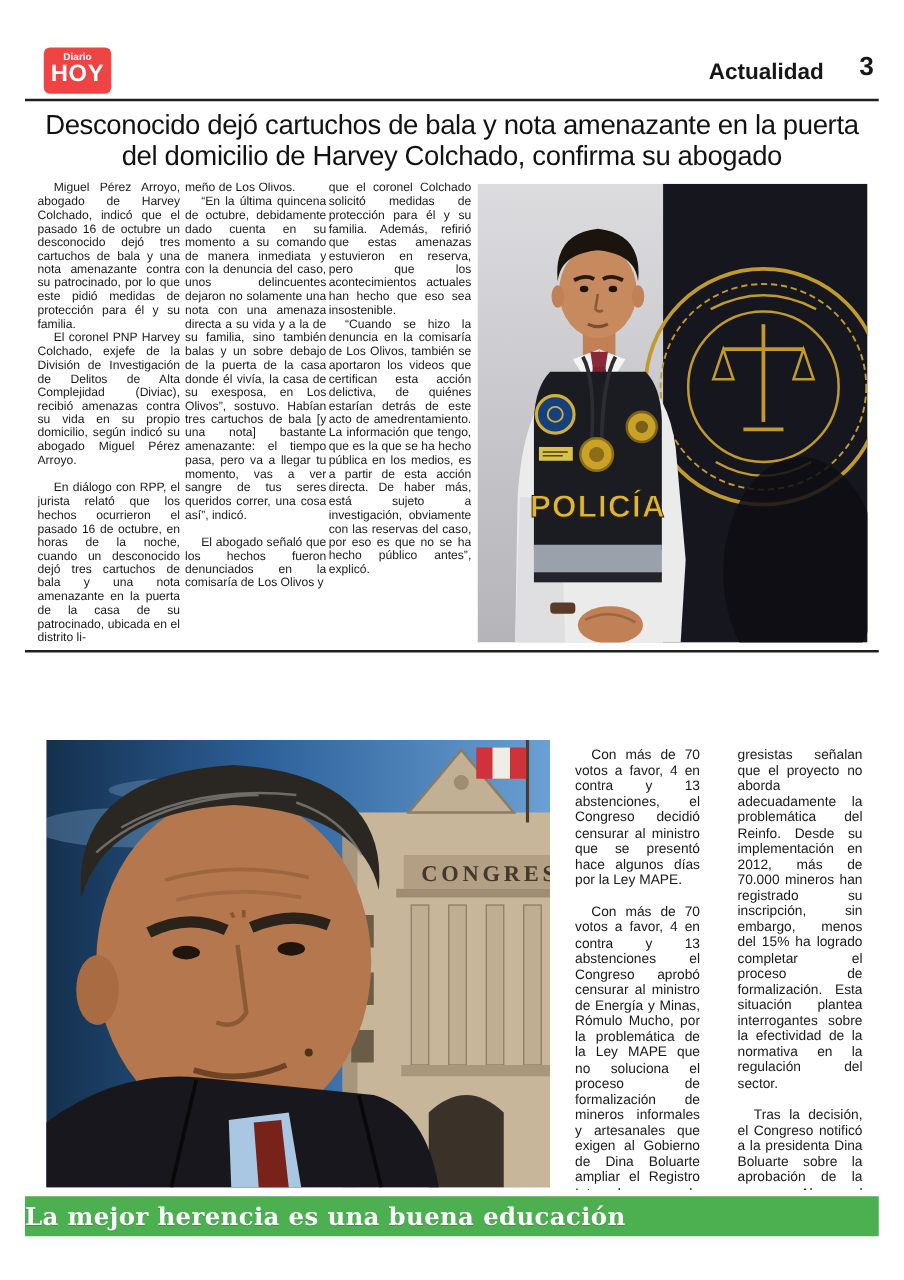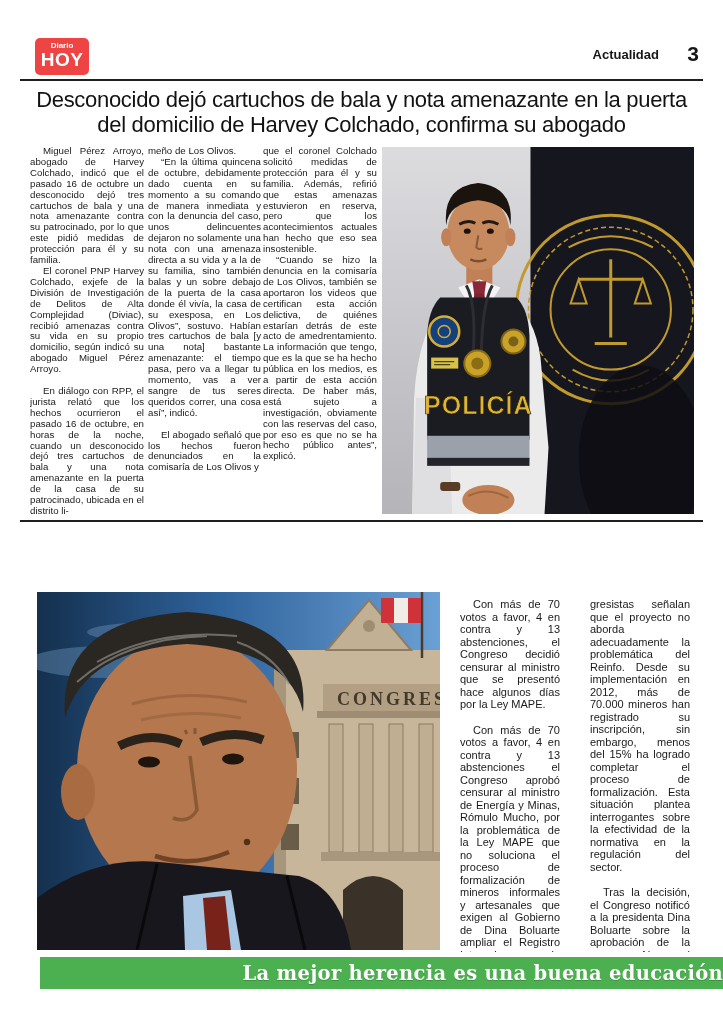--- a/index.html
+++ b/index.html
@@ -8,21 +8,21 @@
     overflow:hidden; font-family:"Liberation Sans", sans-serif; color:#1a1a1a;
   }
   
   .logo {
     position:absolute; left:35px; top:38px; width:54px; height:37px;
     background:#ef4444; border-radius:5px; color:#fff; text-align:center;
   }
   .logo-top { font-size:8px; font-weight:bold; line-height:9px; margin-top:3px; }
   .logo-main { font-size:19px; font-weight:bold; line-height:20px; letter-spacing:.5px; }
   .date { position:absolute; left:99px; top:48px; font-size:14.5px; color:#2b2b2b; letter-spacing:-0.2px; }
-  .section { position:absolute; right:64px; top:47px; font-size:13px; font-weight:bold; color:#171717; }
+  .section { position:absolute; right:64px; top:47px; font-size:18px; font-weight:bold; color:#171717; }
   .pagenum { position:absolute; right:24px; top:42px; font-size:21px; font-weight:bold; color:#171717; }
   .header-rule { position:absolute; left:20px; top:79px; width:683px; height:2px; background:#1f1f1f; }
   
   .headline1 {
     position:absolute; left:30px; top:88px; width:663px; text-align:center;
     font-size:22px; font-weight:normal; line-height:1.12; color:#121212; letter-spacing:-0.3px;
   }
   .a1col { position:absolute; top:146px; height:372px; overflow:hidden; }
   .a1c1 { left:30px;  width:114px; }
   .a1c2 { left:148px; width:113px; }
@@ -45,21 +45,21 @@
   .a2col { position:absolute; top:586px; height:366px; overflow:hidden; }
   .a2c1 { left:448px; width:124px; }
   .a2c2 { left:578px; width:124px; }
   .body2 p {
     margin:12px; font-size:11px; line-height:12.5px; text-align:justify; color:#191919;
   }
   .gap2 { margin-top:13px !important; }
   
   .banner {
     position:absolute; left:20px; top:957px; width:683px; height:32px;
-    background:#4caf50; display:flex; align-items:center; justify-content:flex-end;margin-left:20px;
+    background:#4caf50; display:flex; align-items:center; justify-content:flex-start;
   }
   .banner-text {
     font-family:"DejaVu Serif", serif; font-weight:bold; font-size:19.5px; color:#ffffff;
     letter-spacing:.3px; text-shadow:0 1px 0 rgba(0,0,0,.18);
   }
 </style>
 </head>
 <body>
 
 <div class="page">

